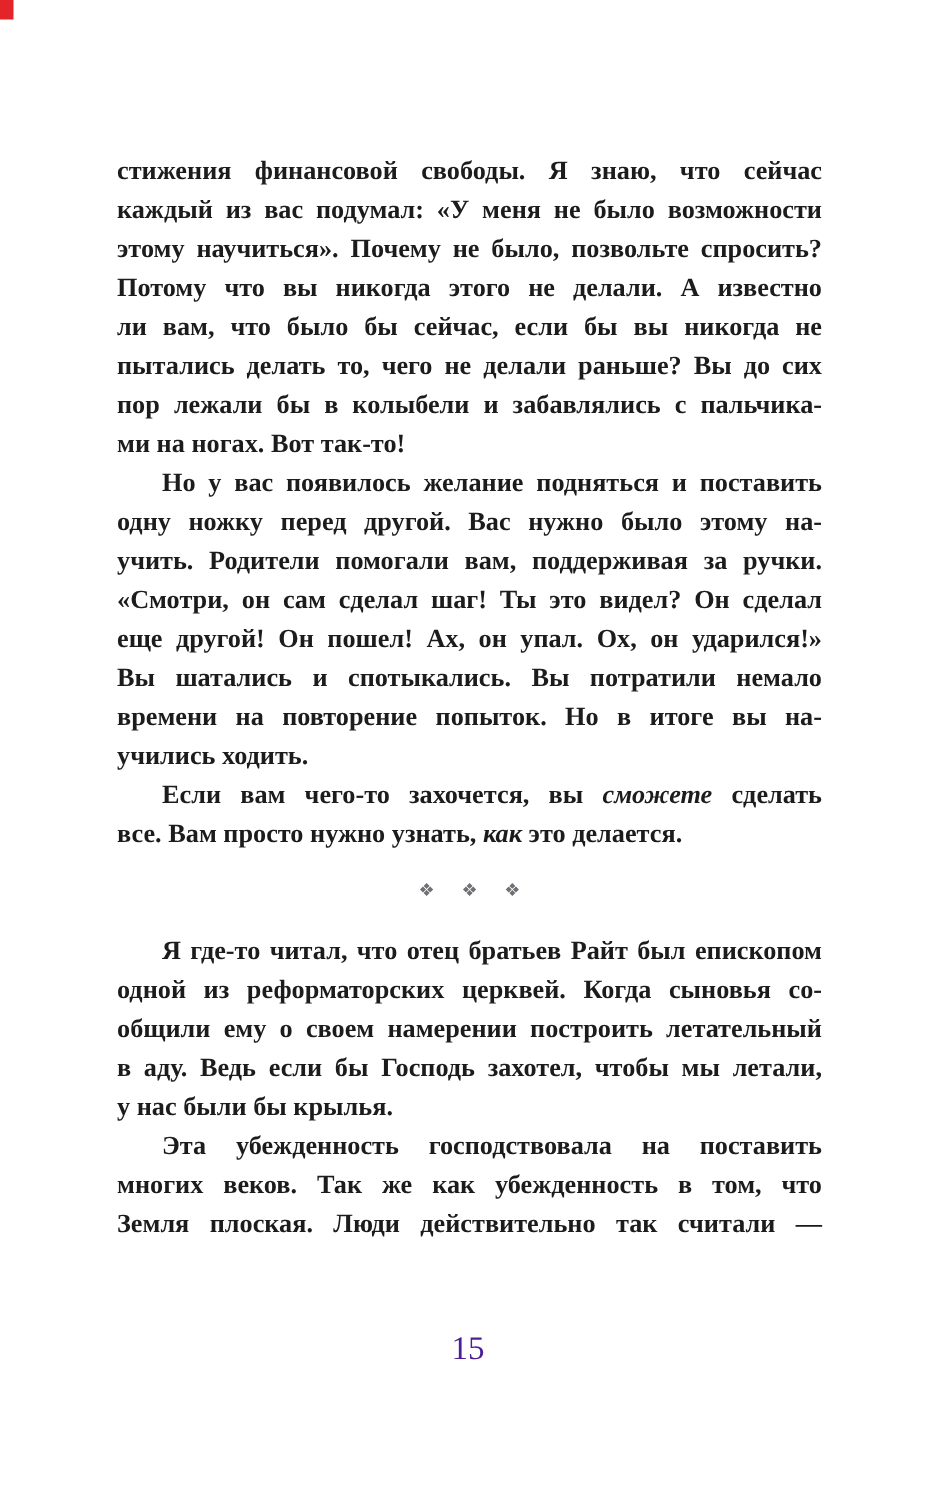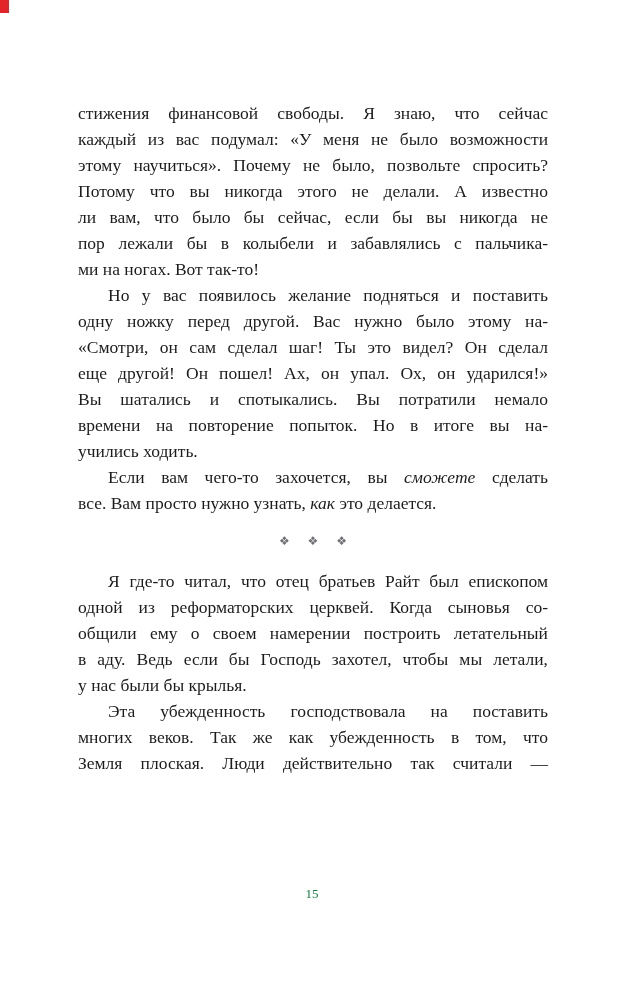--- a/index.html
+++ b/index.html
@@ -29,20 +29,21 @@
     left: 78px;
     top: 100px;
     width: 470px;
     font-size: 17.5px;
     line-height: 26px;
   }
   .line {
     text-align: justify;
     text-align-last: justify;
     white-space: normal;
+    font-weight: bold;
   }
   .line.end {
     text-align-last: left;
   }
   .line.indent {
     text-indent: 30px;
   }
   .line em {
     font-style: italic;
   }
@@ -56,39 +57,41 @@
     padding-left: 7px; 
     margin: 15px 0 17px 0;
     line-height: 20px;
   }
   .page-number {
     position: absolute;
     left: 0;
     right: 0;
     top: 886px;
     text-align: center;
-    font-size: 13px;
-    color: #15803d;
+    font-size: 22px;
+    color: #4c1d95;
   }
 </style>
 </head>
 <body>
 
 <div class="page">
   <div class="corner-mark"></div>
   <div class="text-block">
       <div class="line">стижения финансовой свободы. Я знаю, что сейчас</div>
       <div class="line">каждый из вас подумал: «У меня не было возможности</div>
       <div class="line">этому научиться». Почему не было, позвольте спросить?</div>
       <div class="line">Потому что вы никогда этого не делали. А известно</div>
       <div class="line">ли вам, что было бы сейчас, если бы вы никогда не</div>
+      <div class="line">пытались делать то, чего не делали раньше? Вы до сих</div>
       <div class="line">пор лежали бы в колыбели и забавлялись с пальчика-</div>
       <div class="line end">ми на ногах. Вот так-то!</div>
       <div class="line indent">Но у вас появилось желание подняться и поставить</div>
       <div class="line">одну ножку перед другой. Вас нужно было этому на-</div>
+      <div class="line">учить. Родители помогали вам, поддерживая за ручки.</div>
       <div class="line">«Смотри, он сам сделал шаг! Ты это видел? Он сделал</div>
       <div class="line">еще другой! Он пошел! Ах, он упал. Ох, он ударился!»</div>
       <div class="line">Вы шатались и спотыкались. Вы потратили немало</div>
       <div class="line">времени на повторение попыток. Но в итоге вы на-</div>
       <div class="line end">учились ходить.</div>
       <div class="line indent">Если вам чего-то захочется, вы <em>сможете</em> сделать</div>
       <div class="line end">все. Вам просто нужно узнать, <em>как</em> это делается.</div>
       <div class="separator">❖ ❖ ❖</div>
       <div class="line indent">Я где-то читал, что отец братьев Райт был епископом</div>
       <div class="line">одной из реформаторских церквей. Когда сыновья со-</div>

